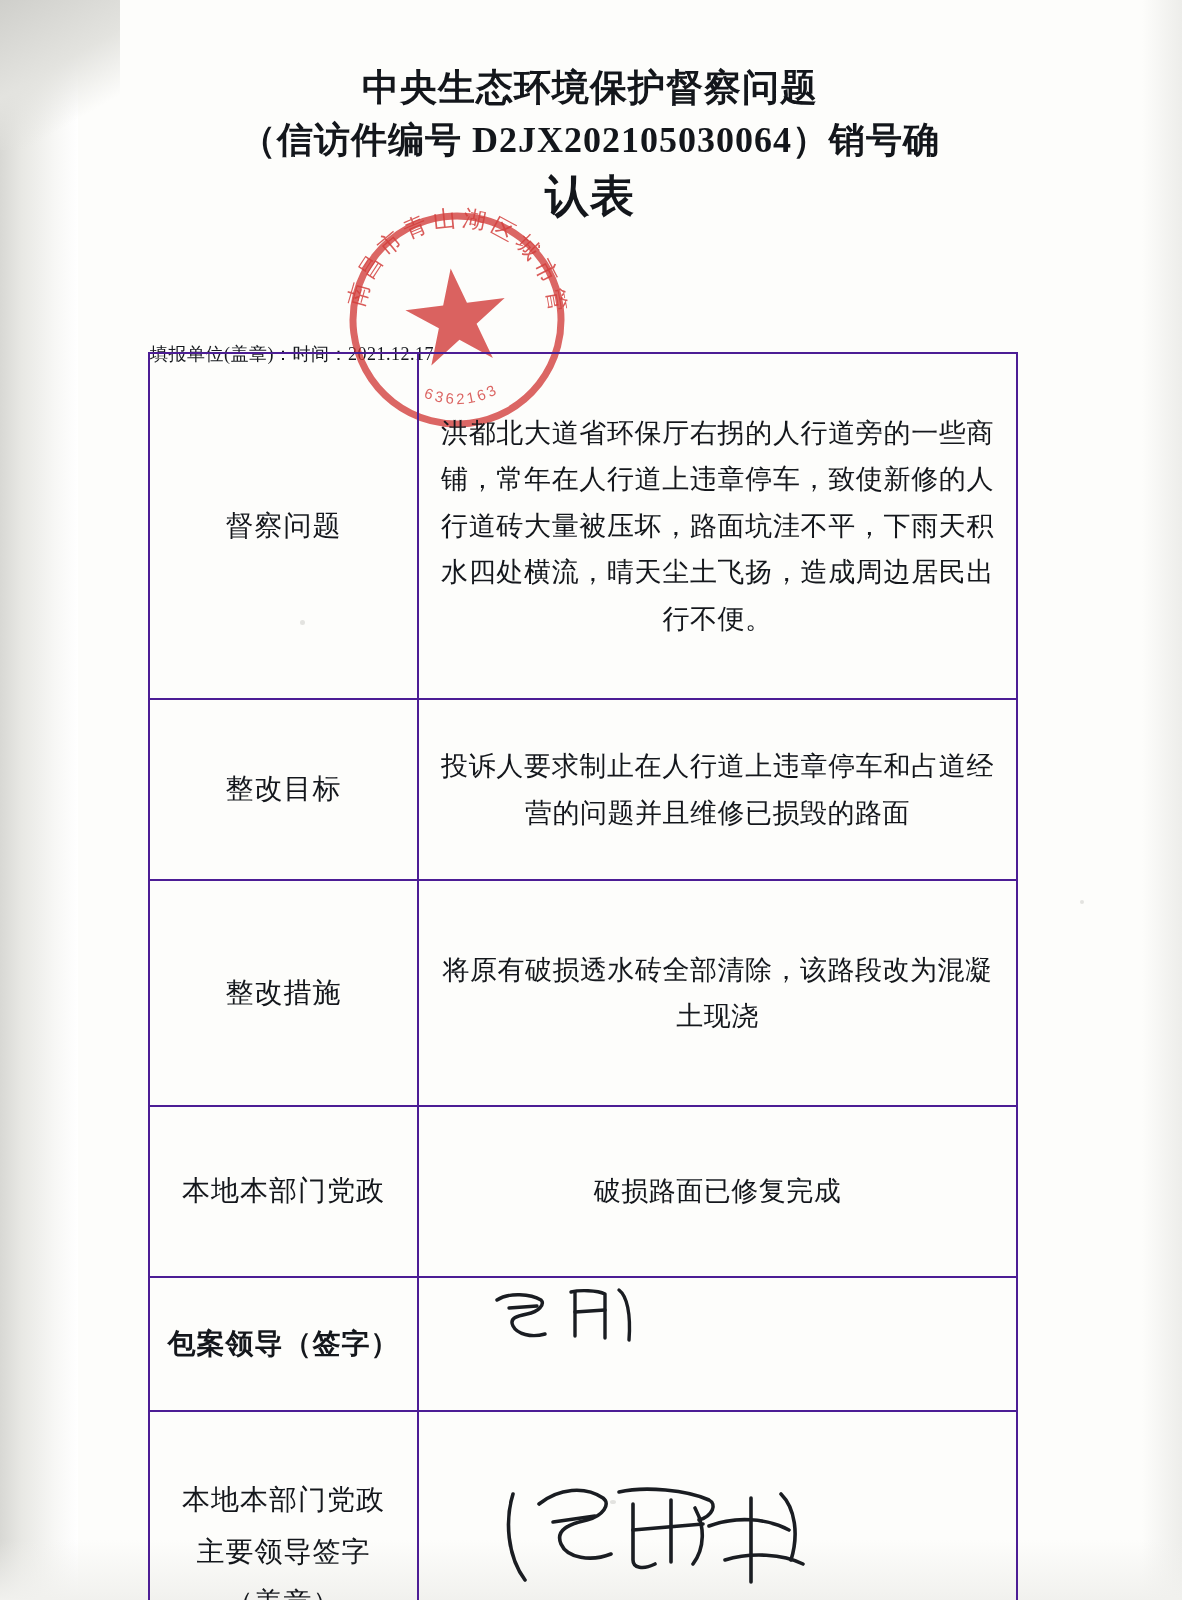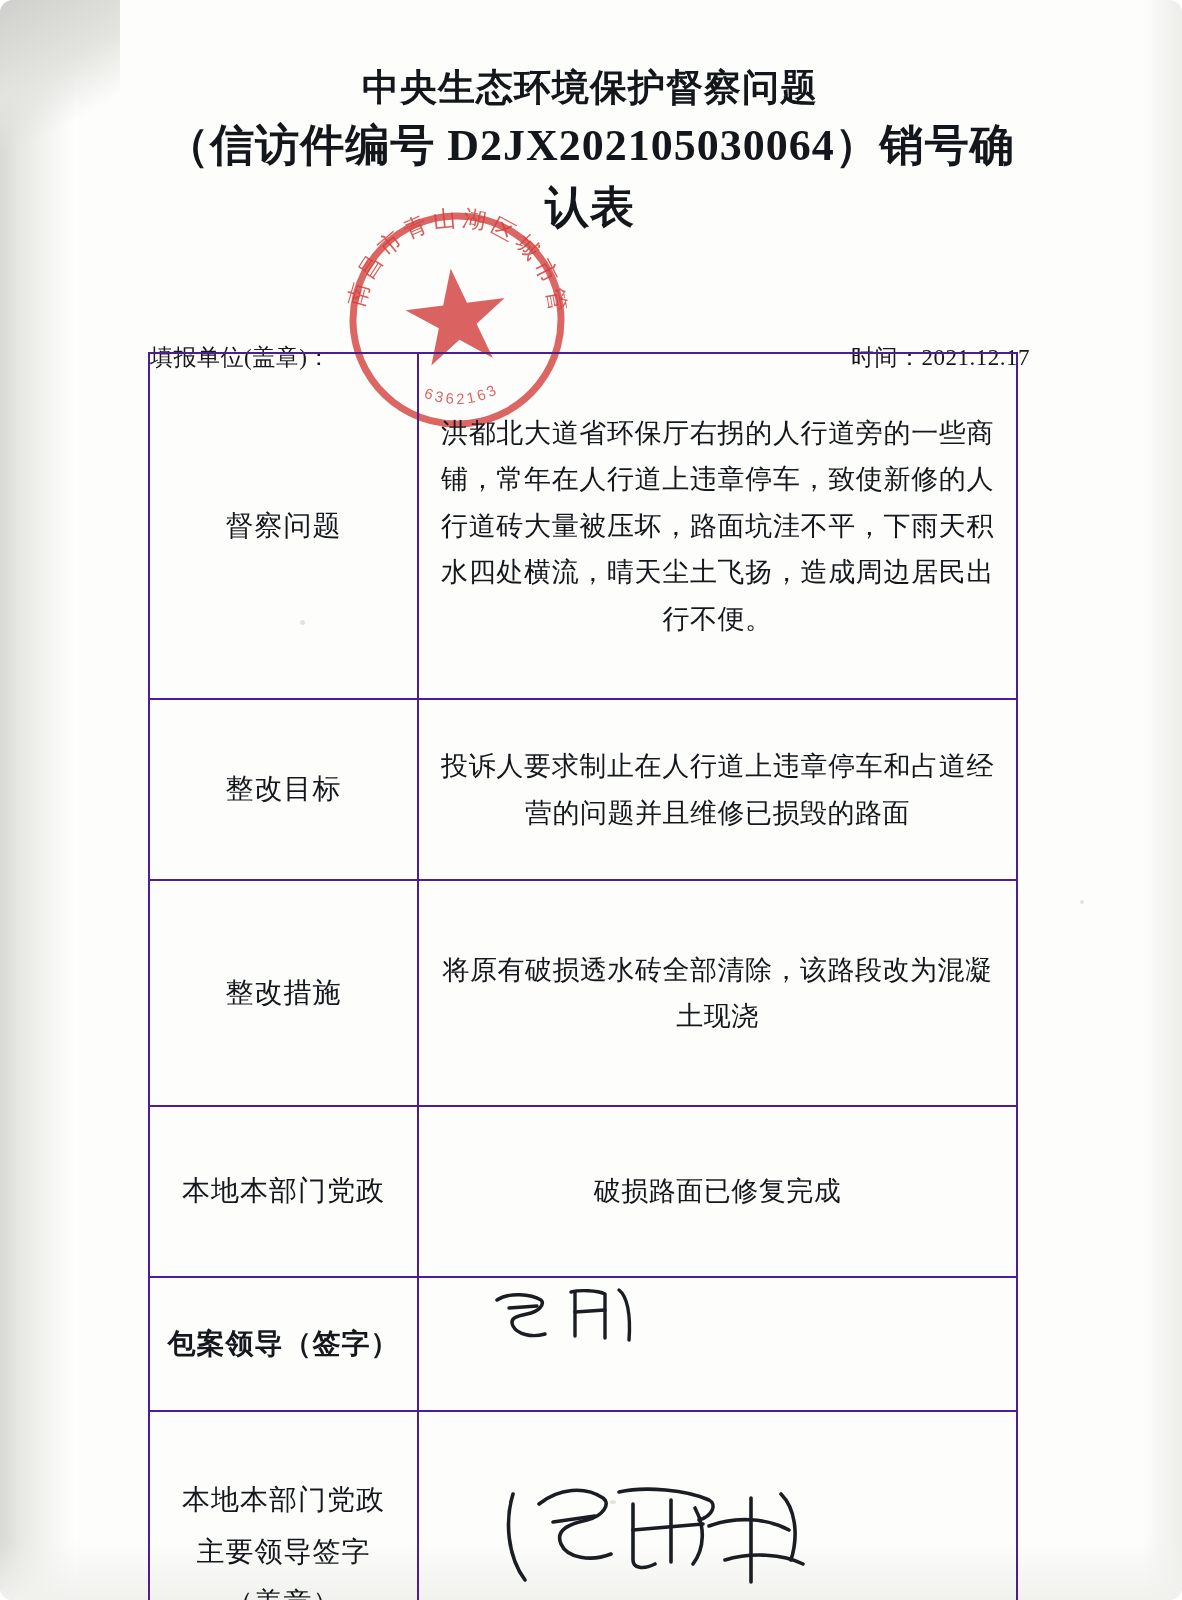--- a/index.html
+++ b/index.html
@@ -10,21 +10,20 @@
   body {
     font-family: "Liberation Serif", "DejaVu Serif", serif;
   }
   .page {
     position: relative;
     width: 1182px;
     height: 1600px;
     margin: 0 auto;
     background: #fdfdfb;
     overflow: hidden;
-    border-radius: 13px;
   }
   
   .scan-edge-left {
     position: absolute;
     left: 0; top: 0;
     width: 78px; height: 100%;
     background: linear-gradient(to right, #d8d8d4 0%, #e8e8e4 28%, #f7f7f5 70%, #ffffff 100%);
     pointer-events: none;
   }
   .scan-edge-topleft {
@@ -58,32 +57,32 @@
     line-height: 1.42;
     font-weight: bold;
     font-size: 37px;
     color: #13161b;
     letter-spacing: 1px;
   }
   .title-line {
     display: block;
     white-space: nowrap;
   }
-  .title-line.l2 { font-size: 44px; }
+  .title-line.l2 { font-size: 36px; }
   .title-line.l3 { font-size: 44px; }
 
   .meta-row {
     position: absolute;
     left: 150px;
     top: 300px;
     width: 880px;
     display: flex;
-    justify-content: space-between;
+    justify-content: flex-start;
     align-items: flex-end;
-    font-size: 23px;
+    font-size: 18px;
     color: #15181d;
   }
   .meta-unit { letter-spacing: 0.5px; }
   .meta-date { letter-spacing: 0.5px; margin-top: 42px; }
 
   
   .seal {
     position: absolute;
     left: 333px;
     top: 196px;

